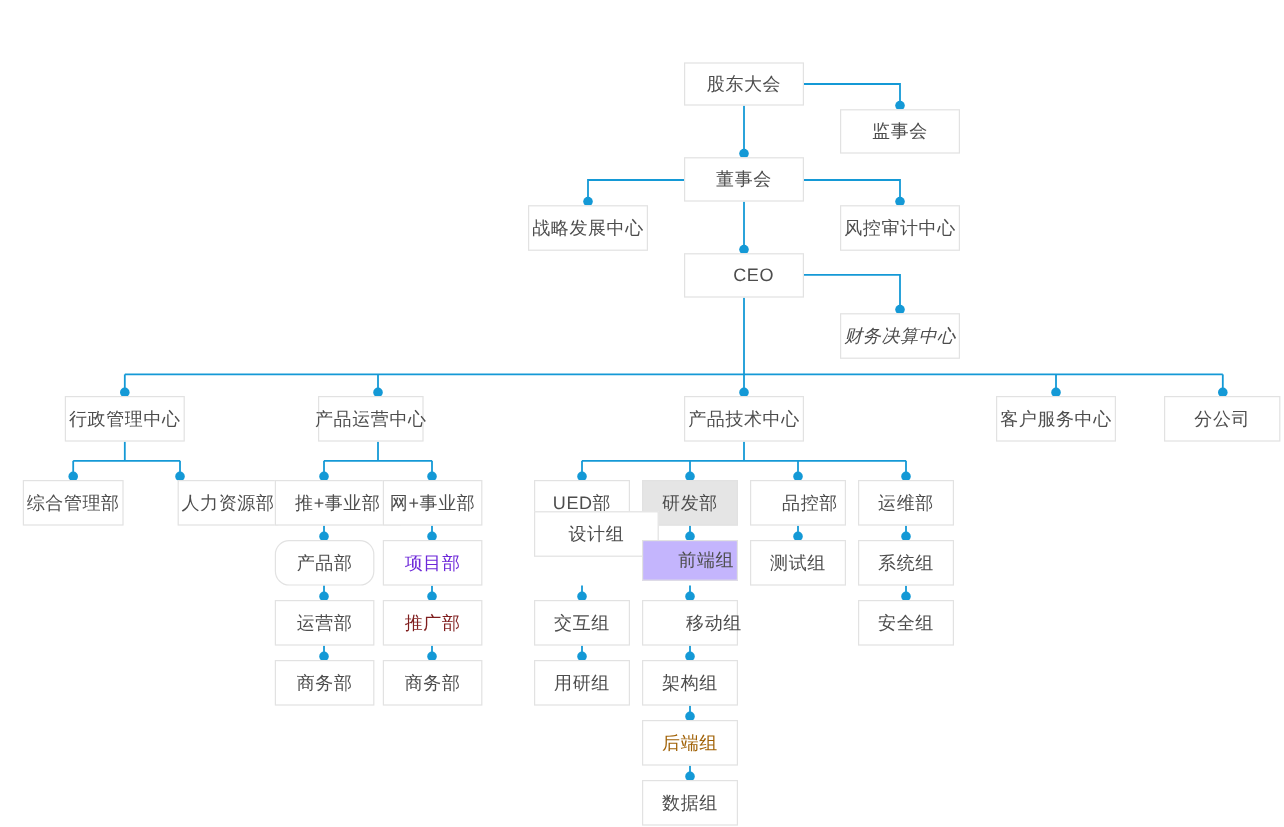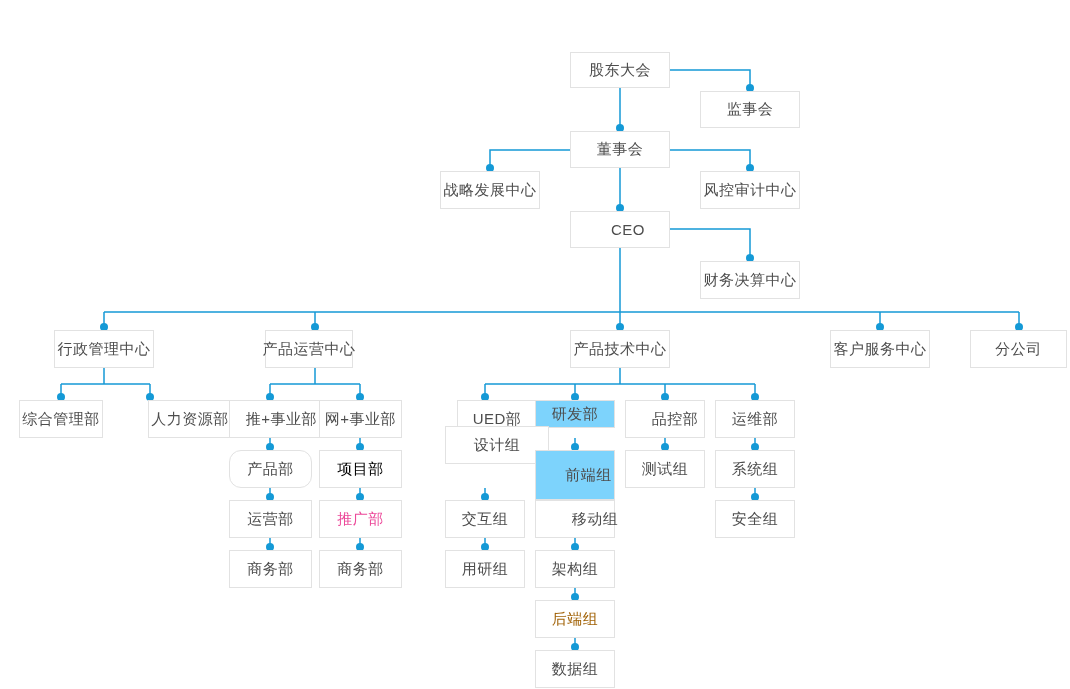--- a/index.html
+++ b/index.html
@@ -116,42 +116,42 @@
       <circle cx="755" cy="447" r="4" fill="#1499d6"></circle>
       <circle cx="755" cy="497" r="4" fill="#1499d6"></circle>
     </svg>
   <div id="nodes-layer">
       <div class="node" style="left: 570px; top: 52px; width: 100px; height: 36px; border-color: rgb(226, 226, 226); background: rgb(255, 255, 255); color: rgb(77, 77, 77);">股东大会</div>
       <div class="node" style="left: 700px; top: 91px; width: 100px; height: 37px; border-color: rgb(226, 226, 226); background: rgb(255, 255, 255); color: rgb(77, 77, 77);">监事会</div>
       <div class="node" style="left: 570px; top: 131px; width: 100px; height: 37px; border-color: rgb(226, 226, 226); background: rgb(255, 255, 255); color: rgb(77, 77, 77);">董事会</div>
       <div class="node" style="left: 440px; top: 171px; width: 100px; height: 38px; border-color: rgb(226, 226, 226); background: rgb(255, 255, 255); color: rgb(77, 77, 77);">战略发展中心</div>
       <div class="node" style="left: 700px; top: 171px; width: 100px; height: 38px; border-color: rgb(226, 226, 226); background: rgb(255, 255, 255); color: rgb(77, 77, 77);">风控审计中心</div>
       <div class="node" style="left: 570px; top: 211px; width: 100px; height: 37px; border-color: rgb(226, 226, 226); background: rgb(255, 255, 255); color: rgb(77, 77, 77); padding-left: 16px;">CEO</div>
-      <div class="node" style="left: 700px; top: 261px; width: 100px; height: 38px; border-color: rgb(226, 226, 226); background: rgb(255, 255, 255); color: rgb(77, 77, 77);">财务决算中心</div>
+      <div class="node" style="left: 700px; top: 261px; width: 100px; height: 38px; border-color: rgb(226, 226, 226); background: rgb(255, 255, 255); color: rgb(77, 77, 77); font-style: italic;">财务决算中心</div>
       <div class="node" style="left: 54px; top: 330px; width: 100px; height: 38px; border-color: rgb(226, 226, 226); background: rgb(255, 255, 255); color: rgb(77, 77, 77);">行政管理中心</div>
       <div class="node" style="left: 265px; top: 330px; width: 88px; height: 38px; border-color: rgb(226, 226, 226); background: rgb(255, 255, 255); color: rgb(77, 77, 77);">产品运营中心</div>
       <div class="node" style="left: 570px; top: 330px; width: 100px; height: 38px; border-color: rgb(226, 226, 226); background: rgb(255, 255, 255); color: rgb(77, 77, 77);">产品技术中心</div>
       <div class="node" style="left: 830px; top: 330px; width: 100px; height: 38px; border-color: rgb(226, 226, 226); background: rgb(255, 255, 255); color: rgb(77, 77, 77);">客户服务中心</div>
       <div class="node" style="left: 970px; top: 330px; width: 97px; height: 38px; border-color: rgb(226, 226, 226); background: rgb(255, 255, 255); color: rgb(77, 77, 77);">分公司</div>
       <div class="node" style="left: 19px; top: 400px; width: 84px; height: 38px; border-color: rgb(226, 226, 226); background: rgb(255, 255, 255); color: rgb(77, 77, 77);">综合管理部</div>
       <div class="node" style="left: 108px; top: 400px; width: 84px; height: 38px; border-color: rgb(226, 226, 226); background: rgb(255, 255, 255); color: rgb(77, 77, 77); margin-left: 40px;">人力资源部</div>
       <div class="node" style="left: 229px; top: 400px; width: 105px; height: 38px; border-color: rgb(226, 226, 226); background: rgb(255, 255, 255); color: rgb(77, 77, 77);">推+事业部</div>
       <div class="node" style="left: 319px; top: 400px; width: 83px; height: 38px; border-color: rgb(226, 226, 226); background: rgb(255, 255, 255); color: rgb(77, 77, 77);">网+事业部</div>
       <div class="node" style="left: 229px; top: 450px; width: 83px; height: 38px; border-color: rgb(226, 226, 226); background: rgb(255, 255, 255); color: rgb(77, 77, 77); border-radius: 12px;">产品部</div>
-      <div class="node" style="left: 319px; top: 450px; width: 83px; height: 38px; border-color: rgb(226, 226, 226); background: rgb(255, 255, 255); color: #000000;">项目部</div>
+      <div class="node" style="left: 319px; top: 450px; width: 83px; height: 38px; border-color: rgb(226, 226, 226); background: rgb(255, 255, 255); color: #6d28d9;">项目部</div>
       <div class="node" style="left: 229px; top: 500px; width: 83px; height: 38px; border-color: rgb(226, 226, 226); background: rgb(255, 255, 255); color: rgb(77, 77, 77);">运营部</div>
-      <div class="node" style="left: 319px; top: 500px; width: 83px; height: 38px; border-color: rgb(226, 226, 226); background: rgb(255, 255, 255); color: #ec4899;">推广部</div>
+      <div class="node" style="left: 319px; top: 500px; width: 83px; height: 38px; border-color: rgb(226, 226, 226); background: rgb(255, 255, 255); color: #7f1d1d;">推广部</div>
       <div class="node" style="left: 229px; top: 550px; width: 83px; height: 38px; border-color: rgb(226, 226, 226); background: rgb(255, 255, 255); color: rgb(77, 77, 77);">商务部</div>
       <div class="node" style="left: 319px; top: 550px; width: 83px; height: 38px; border-color: rgb(226, 226, 226); background: rgb(255, 255, 255); color: rgb(77, 77, 77);">商务部</div>
-      <div class="node" style="left: 445px; top: 400px; width: 80px; height: 38px; border-color: rgb(226, 226, 226); background: rgb(255, 255, 255); color: rgb(77, 77, 77); margin-left: 12px;">UED部</div>
-      <div class="node" style="left: 535px; top: 400px; width: 80px; height: 28px; border-color: rgb(226, 226, 226); background: #7dd3fc; color: rgb(77, 77, 77);">研发部</div>
+      <div class="node" style="left: 445px; top: 400px; width: 80px; height: 38px; border-color: rgb(226, 226, 226); background: rgb(255, 255, 255); color: rgb(77, 77, 77);">UED部</div>
+      <div class="node" style="left: 535px; top: 400px; width: 80px; height: 38px; border-color: rgb(226, 226, 226); background: #e5e5e5; color: rgb(77, 77, 77);">研发部</div>
       <div class="node" style="left: 625px; top: 400px; width: 80px; height: 38px; border-color: rgb(226, 226, 226); background: rgb(255, 255, 255); color: rgb(77, 77, 77); padding-left: 20px;">品控部</div>
       <div class="node" style="left: 715px; top: 400px; width: 80px; height: 38px; border-color: rgb(226, 226, 226); background: rgb(255, 255, 255); color: rgb(77, 77, 77);">运维部</div>
       <div class="node" style="left: 445px; top: 426px; width: 104px; height: 38px; border-color: rgb(226, 226, 226); background: rgb(255, 255, 255); color: rgb(77, 77, 77);">设计组</div>
-      <div class="node" style="left: 535px; top: 450px; width: 80px; height: 50px; border-color: rgb(226, 226, 226); background: #7dd3fc; color: rgb(77, 77, 77); padding-left: 27px;">前端组</div>
+      <div class="node" style="left: 535px; top: 450px; width: 80px; height: 34px; border-color: rgb(226, 226, 226); background: #c4b5fd; color: rgb(77, 77, 77); padding-left: 27px;">前端组</div>
       <div class="node" style="left: 625px; top: 450px; width: 80px; height: 38px; border-color: rgb(226, 226, 226); background: rgb(255, 255, 255); color: rgb(77, 77, 77);">测试组</div>
       <div class="node" style="left: 715px; top: 450px; width: 80px; height: 38px; border-color: rgb(226, 226, 226); background: rgb(255, 255, 255); color: rgb(77, 77, 77);">系统组</div>
       <div class="node" style="left: 445px; top: 500px; width: 80px; height: 38px; border-color: rgb(226, 226, 226); background: rgb(255, 255, 255); color: rgb(77, 77, 77);">交互组</div>
       <div class="node" style="left: 535px; top: 500px; width: 80px; height: 38px; border-color: rgb(226, 226, 226); background: rgb(255, 255, 255); color: rgb(77, 77, 77); padding-left: 40px;">移动组</div>
       <div class="node" style="left: 715px; top: 500px; width: 80px; height: 38px; border-color: rgb(226, 226, 226); background: rgb(255, 255, 255); color: rgb(77, 77, 77);">安全组</div>
       <div class="node" style="left: 445px; top: 550px; width: 80px; height: 38px; border-color: rgb(226, 226, 226); background: rgb(255, 255, 255); color: rgb(77, 77, 77);">用研组</div>
       <div class="node" style="left: 535px; top: 550px; width: 80px; height: 38px; border-color: rgb(226, 226, 226); background: rgb(255, 255, 255); color: rgb(77, 77, 77);">架构组</div>
       <div class="node" style="left: 535px; top: 600px; width: 80px; height: 38px; border-color: rgb(226, 226, 226); background: rgb(255, 255, 255); color: #a16207;">后端组</div>
       <div class="node" style="left: 535px; top: 650px; width: 80px; height: 38px; border-color: rgb(226, 226, 226); background: rgb(255, 255, 255); color: rgb(77, 77, 77);">数据组</div>
     </div>

